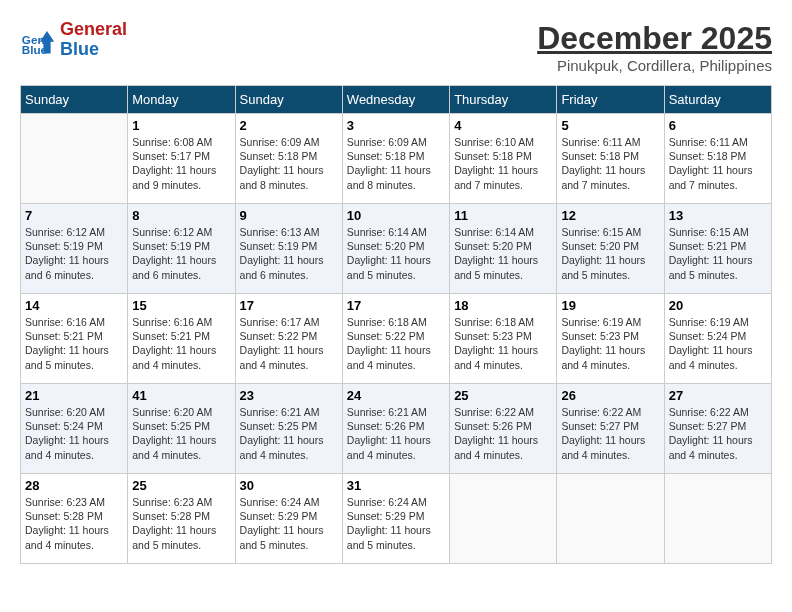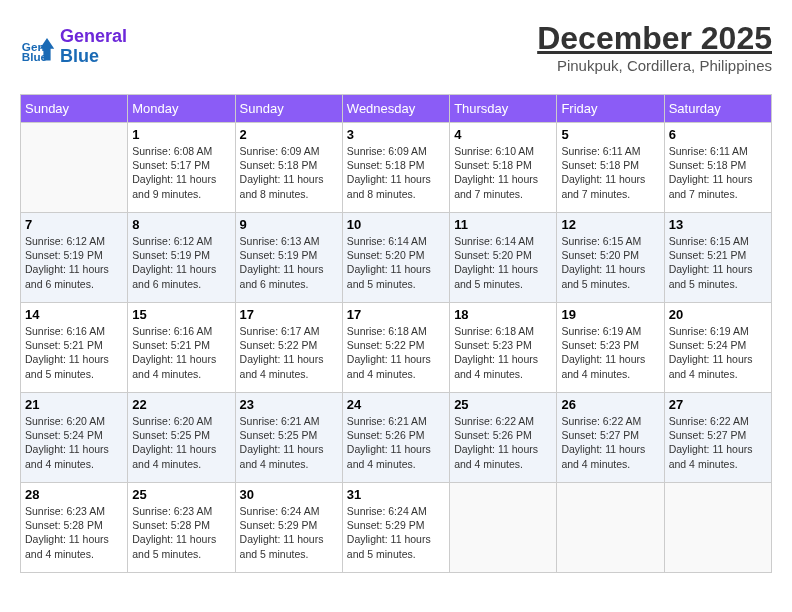--- a/index.html
+++ b/index.html
@@ -6,33 +6,33 @@
     body {
       font-family: Arial, sans-serif;
       background: #fff;
       width: 792px;
       min-height: 612px;
       padding: 20px;
     }
     .header {
       display: flex;
       justify-content: space-between;
-      align-items: center;
-      margin-bottom: 20px;
+      align-items: flex-start;
+      margin-bottom: 11px;
     }
     .logo {
       display: flex;
       align-items: center;
     }
     .logo-text {
       font-size: 18px;
       font-weight: bold;
       line-height: 1.1;
     }
-    .logo-general { color: #6d28d9; }
+    .logo-general { color: #b91c1c; }
     .logo-blue { color: #1a6ab5; }
     .logo-icon {
       width: 36px;
       height: 36px;
       margin-right: 4px;
     }
     .title-block {
       text-align: right;
     }
     .month-title {
@@ -44,21 +44,21 @@
     .location {
       font-size: 15px;
       color: #555;
     }
     .calendar {
       width: 100%;
       border-collapse: collapse;
       font-size: 11px;
     }
     .calendar th {
-      background-color: #8b5cf6;
+      background-color: #0c4a6e;
       color: #fff;
       padding: 6px 4px;
       text-align: left;
       font-size: 13px;
       font-weight: normal;
       border: 1px solid #ccc;
     }
     .calendar td {
       vertical-align: top;
       border: 1px solid #ccc;
@@ -205,21 +205,21 @@
           <span class="day-num">20</span>
           <div class="day-info">Sunrise: 6:19 AM<br>Sunset: 5:24 PM<br>Daylight: 11 hours<br>and 4 minutes.</div>
         </td>
       </tr>
       <tr class="row-even">
         <td>
           <span class="day-num">21</span>
           <div class="day-info">Sunrise: 6:20 AM<br>Sunset: 5:24 PM<br>Daylight: 11 hours<br>and 4 minutes.</div>
         </td>
         <td>
-          <span class="day-num">22</span>
+          <span class="day-num">41</span>
           <div class="day-info">Sunrise: 6:20 AM<br>Sunset: 5:25 PM<br>Daylight: 11 hours<br>and 4 minutes.</div>
         </td>
         <td>
           <span class="day-num">23</span>
           <div class="day-info">Sunrise: 6:21 AM<br>Sunset: 5:25 PM<br>Daylight: 11 hours<br>and 4 minutes.</div>
         </td>
         <td>
           <span class="day-num">24</span>
           <div class="day-info">Sunrise: 6:21 AM<br>Sunset: 5:26 PM<br>Daylight: 11 hours<br>and 4 minutes.</div>
         </td>

